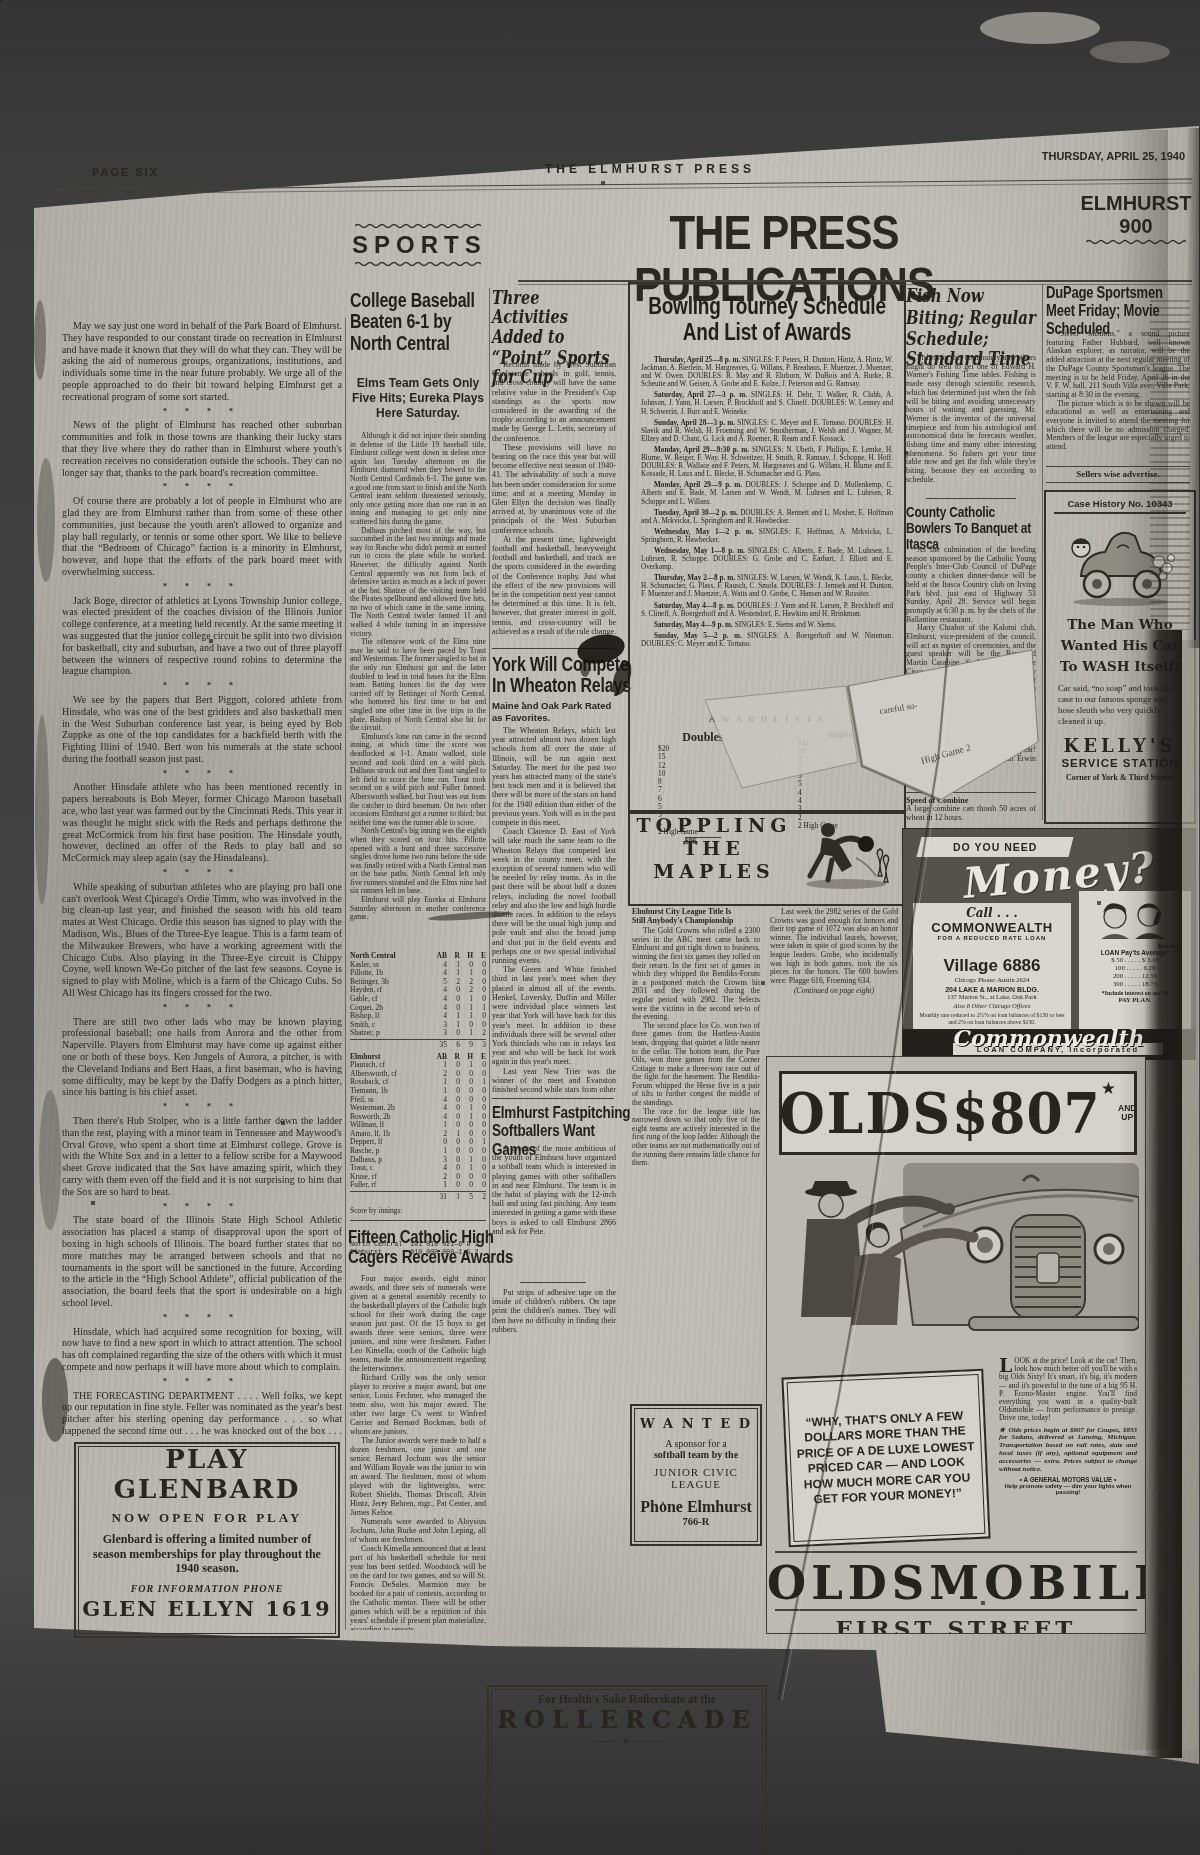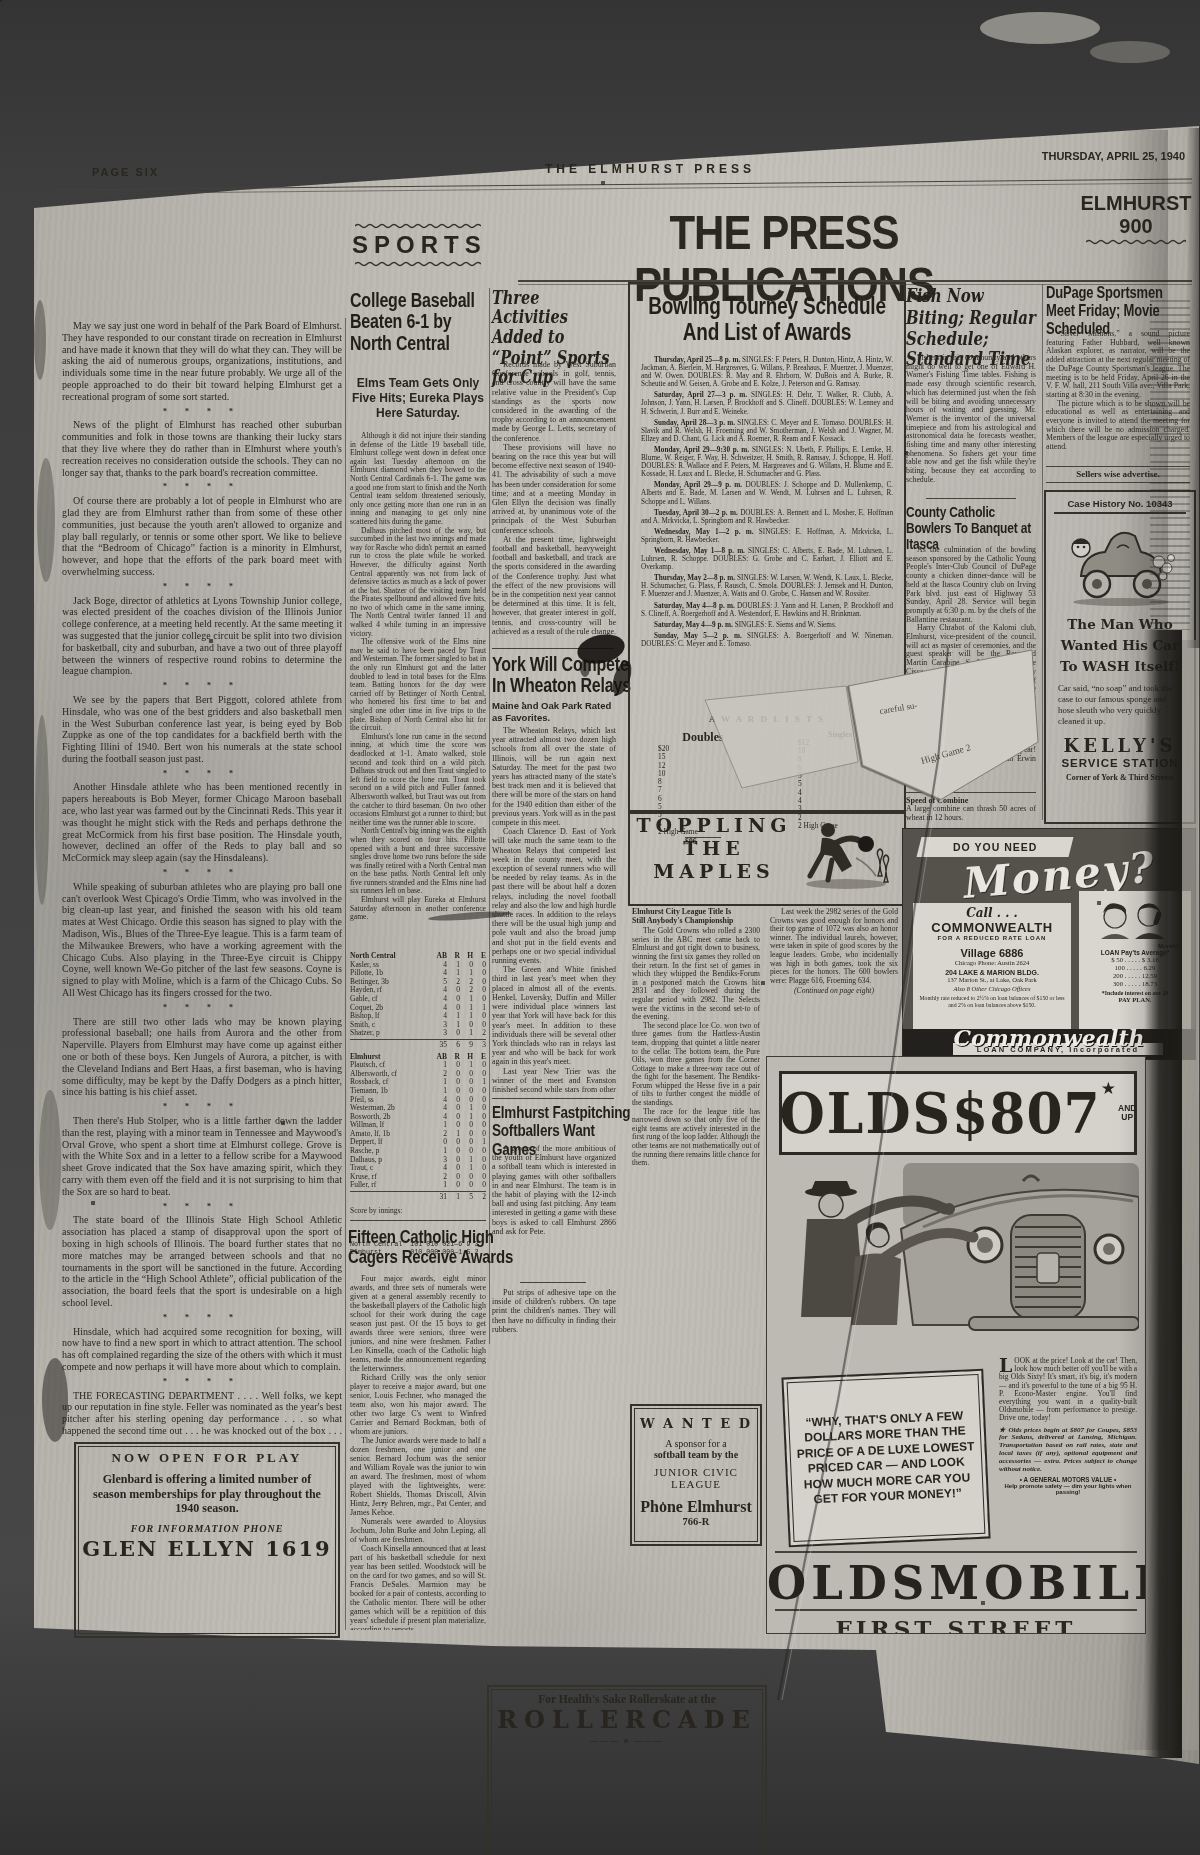--- a/index.html
+++ b/index.html
@@ -127,20 +127,21 @@
         <div class="stars">* * * *</div>
         <p>Hinsdale, which had acquired some recognition for boxing, will now have to find a new sport in which to attract attention. The school has oft complained regarding the size of the others with which it must compete and now perhaps it will have more about which to complain.</p>
       </div>
       <div>
         <div class="stars">* * * *</div>
         <p>THE FORECASTING DEPARTMENT . . . . Well folks, we kept up our reputation in fine style. Feller was nominated as the year's best pitcher after his sterling opening day performance . . . so what happened the second time out . . . he was knocked out of the box . . . why? . . . we put the jinx on the poor fellow with our prediction. Time out for a commercial . . . we will take orders, from the highest bidder on all sorts of forecasting in order to bring about the opposite result . . . Just step right up folks, our record speaks for itself . . . Now that's out of our system! Here's the Happy thought for this week . . . The Cubs will win ten straight when they start their home stand . . . If that comes out the opposite at least we will have pleased a lot of people . . . likewise if we should happen to be right for a change, we feel sure we would please a lot of people . . . so we are on the safe side by pleasing a lot of people.</p>
       </div>
     </div>
 
   <div class="abs dbox c" style="left:74px;top:1442px;width:262px;height:192px">
+    <div class="dser b ink" style="font-size:26px;letter-spacing:2px">PLAY GLENBARD</div>
     <div class="b" style="font-size:13px;letter-spacing:3px;margin-top:6px">NOW OPEN FOR PLAY</div>
     <div class="b" style="font-size:12px;line-height:14.5px;margin:6px 16px 0">Glenbard is offering a limited number of season memberships for play throughout the 1940 season.</div>
     <div class="b it" style="font-size:10px;margin-top:7px;letter-spacing:1px">FOR INFORMATION PHONE</div>
     <div class="dser b" style="font-size:21px;letter-spacing:2px;margin-top:2px">GLEN ELLYN 1619</div>
   </div>
 
   <div class="abs hl tall" style="left:350px;top:290px;width:136px;font-size:16px">College Baseball Beaten 6-1 by North Central</div>
   <div class="abs sans b c" style="left:350px;top:376px;width:136px;font-size:12px;line-height:15px">Elms Team Gets Only Five Hits; Eureka Plays Here Saturday.</div>
   <div class="abs bodytxt j hid" style="left:350px;top:432px;width:136px;height:518px;font-size:7.6px;line-height:8.6px">
 
@@ -533,21 +534,21 @@
 
   <div class="abs hid" style="left:902px;top:828px;width:292px;height:230px;background:#55524b;border:1px solid #2c2a25">
     <div style="position:absolute;left:16px;top:8px;width:152px;height:20px;background:#d9d6cf;transform:skewX(-14deg);display:flex;align-items:center;justify-content:center">
       <span class="sans b" style="font-size:10.5px;letter-spacing:1px;transform:skewX(14deg)">DO YOU NEED</span>
     </div>
     <div class="dser b it" style="position:absolute;left:60px;top:20px;width:230px;font-size:42px;color:#e9e6df;transform:rotate(-5deg);letter-spacing:2px;text-shadow:1px 1px 0 #33312c">Money?</div>
     <div class="c" style="position:absolute;left:10px;top:74px;width:158px;height:124px;background:#d9d6cf;padding-top:3px">
       <div class="dser b it" style="font-size:12px">Call . . .</div>
       <div class="sans b" style="font-size:13px;letter-spacing:.5px">COMMONWEALTH</div>
       <div class="sans b" style="font-size:6px;letter-spacing:1px">FOR A REDUCED RATE LOAN</div>
-      <div class="sans b" style="font-size:11px;margin-top:6px">Village 6886</div>
+      <div class="sans b" style="font-size:17px;margin-top:15px">Village 6886</div>
       <div style="font-size:6.5px">Chicago Phone: Austin 2624</div>
       <div class="sans b" style="font-size:7px;margin-top:3px">204 LAKE &amp; MARION BLDG.</div>
       <div style="font-size:6.5px">137 Marion St., at Lake, Oak Park</div>
       <div class="it" style="font-size:6.5px;margin-top:2px">Also 8 Other Chicago Offices</div>
       <div style="font-size:5.8px;line-height:6.8px;margin:3px 6px 0">Monthly rate reduced to 2½% on loan balances of $150 or less and 2% on loan balances above $150.</div>
     </div>
     <div style="position:absolute;left:176px;top:62px;width:108px;height:138px;background:#d9d6cf;padding:2px">
       <svg width="102" height="46" viewBox="0 0 102 46">
         <circle cx="34" cy="24" r="11" fill="#cfccc5" stroke="#3a372f" stroke-width="1.2"></circle>
         <path d="M22 20 Q26 6 40 12 Q46 14 45 22 Q40 14 30 16 Q24 17 22 20 Z" fill="#2e2b25"></path>

